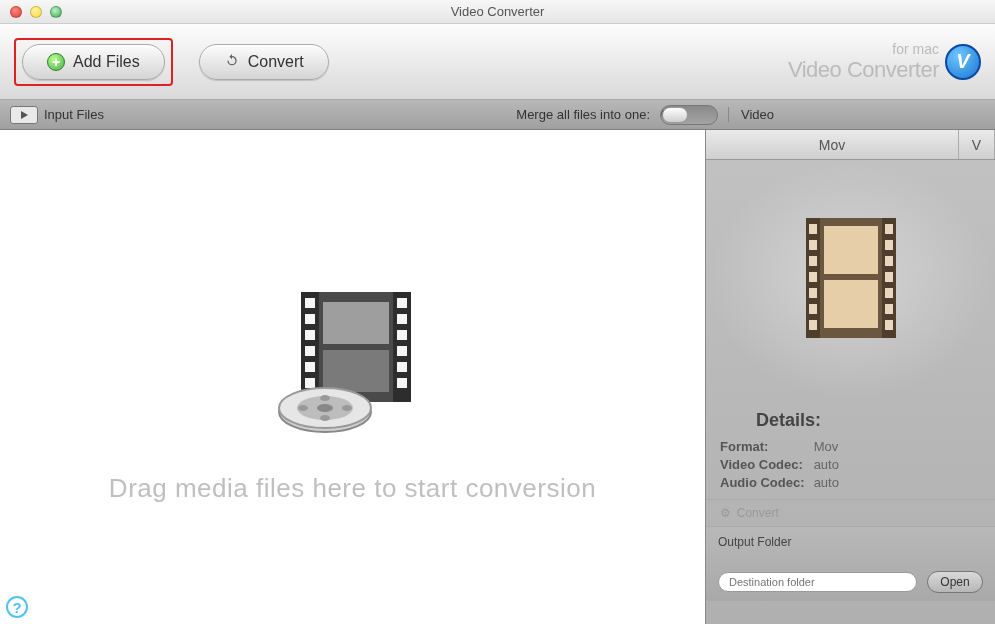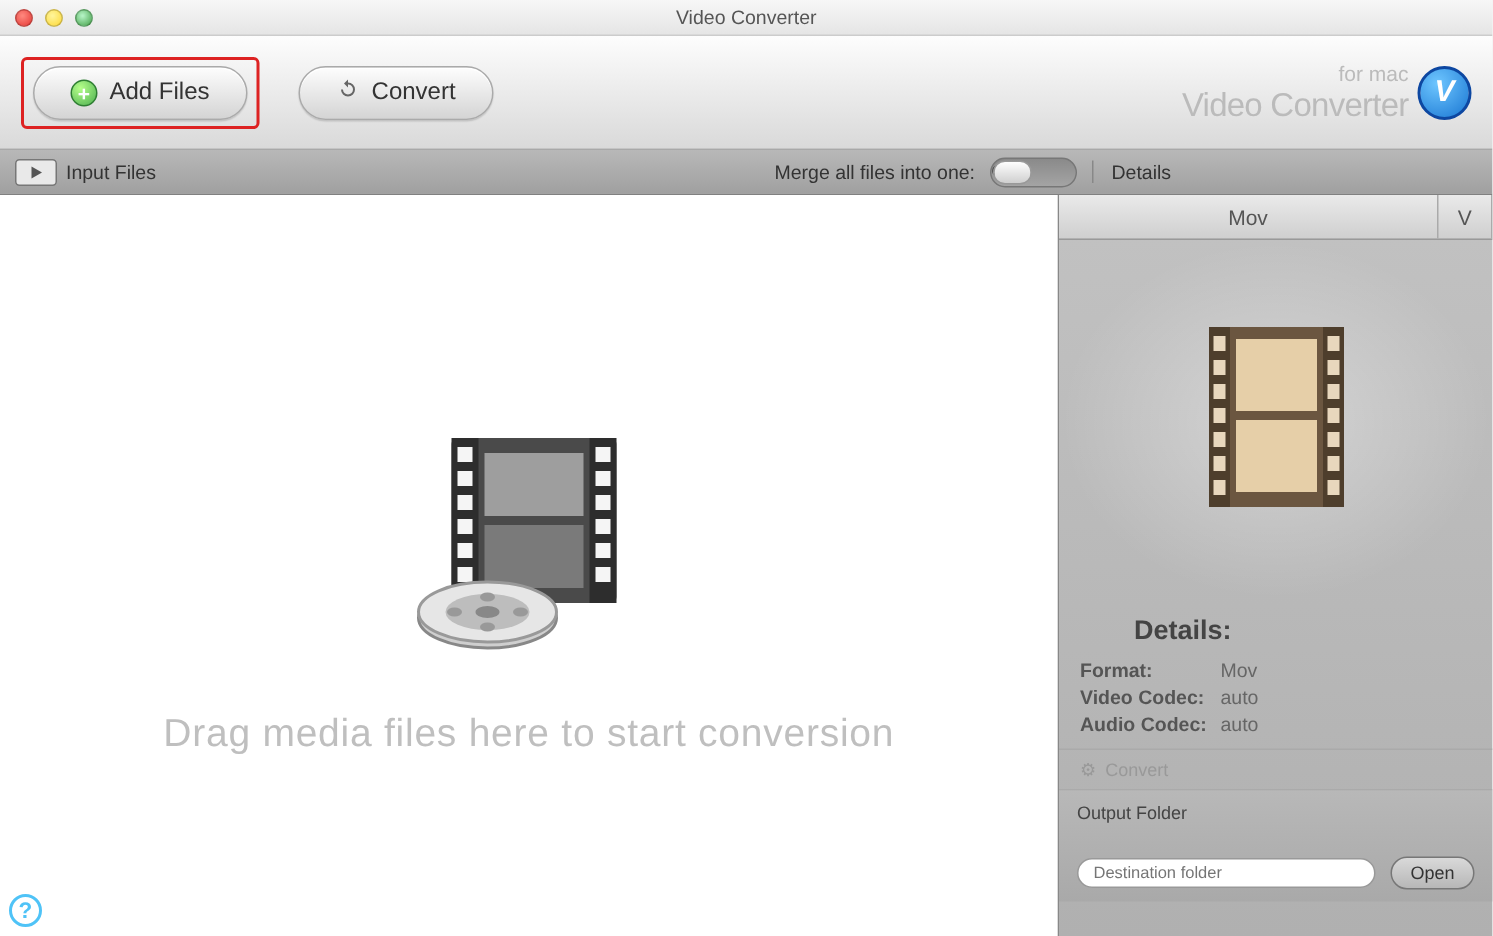--- a/index.html
+++ b/index.html
@@ -108,21 +108,21 @@
     </span>
     <span>Input Files</span>
   </div>
   <div class="right">
     <span>Merge all files into one:</span>
     <div class="toggle">
       <span>OFF</span>
       <div class="knob"></div>
     </div>
     <div class="format-header">
-      <span>Details</span>
+      <span>Video</span>
     </div>
   </div>
 </div>
 
 <div class="main">
   <div class="dropzone">
     <div class="clapper-art">
       <svg viewBox="0 0 180 180">
 
         <rect x="38" y="20" width="110" height="110" rx="4" fill="#4a4a4a"></rect>

